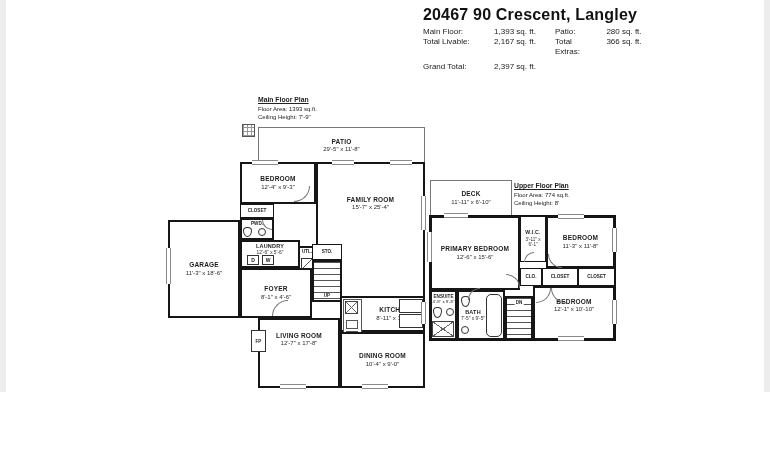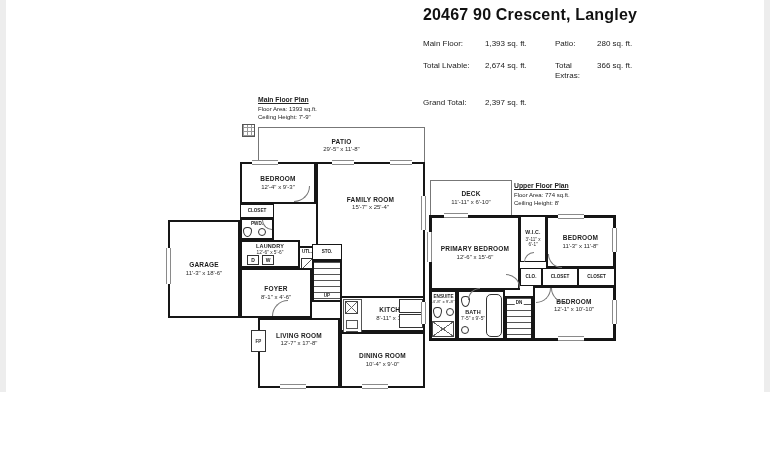--- a/index.html
+++ b/index.html
@@ -3,22 +3,22 @@
 <meta charset="utf-8">
 <style>
   html,body{margin:0;padding:0;background:#fff;}
   .page{position:relative;width:770px;height:392px;background:#ffffff;overflow:hidden;
         font-family:"Liberation Sans",sans-serif;color:#1a1a1a;}
   .edge{position:absolute;top:0;width:6px;height:450px;background:#ededed;}
   
   .title{position:absolute;left:400px;top:6px;width:260px;text-align:center;
          font-size:16px;font-weight:700;letter-spacing:.2px;color:#111;}
   .stats{position:absolute;left:423px;top:27px;font-size:8px;color:#222;}
-  .srow{display:grid;grid-template-columns:62px 60px 52px 54px;line-height:10px;margin-top:12px;}
-  .srow .sv,.srow .sv2{text-align:left;}
+  .srow{display:grid;grid-template-columns:62px 60px 52px 54px;line-height:10px;}
+  .srow .sv,.srow .sv2{text-align:center;}
   .srow .sl2{padding-left:10px;}
   .srow.b{font-weight:400;}
   .sgap{height:5px;}
   
   .planhead{position:absolute;font-size:6px;line-height:1.4;color:#222;}
   .planhead .pt{font-size:6.8px;font-weight:700;text-decoration:underline;}
   
   .room{position:absolute;border:2px solid #161616;box-sizing:border-box;background:#fff;}
   .room.thin{border:1px solid #777;}
   .room.lite{border-width:1.5px;}
@@ -81,21 +81,21 @@
   <div class="title">20467 90 Crescent, Langley</div>
   <div class="stats">
     <div class="srow">
       <span class="sl">Main Floor:</span>
       <span class="sv">1,393 sq. ft.</span>
       <span class="sl2">Patio:</span>
       <span class="sv2">280 sq. ft.</span>
     </div>
     <div class="srow b">
       <span class="sl">Total Livable:</span>
-      <span class="sv">2,674 sq. ft.</span>
+      <span class="sv">2,167 sq. ft.</span>
       <span class="sl2">Total Extras:</span>
       <span class="sv2">366 sq. ft.</span>
     </div>
     <div class="sgap"></div>
     <div class="srow b">
       <span class="sl">Grand Total:</span>
       <span class="sv">2,397 sq. ft.</span>
     </div>
   </div>
 

